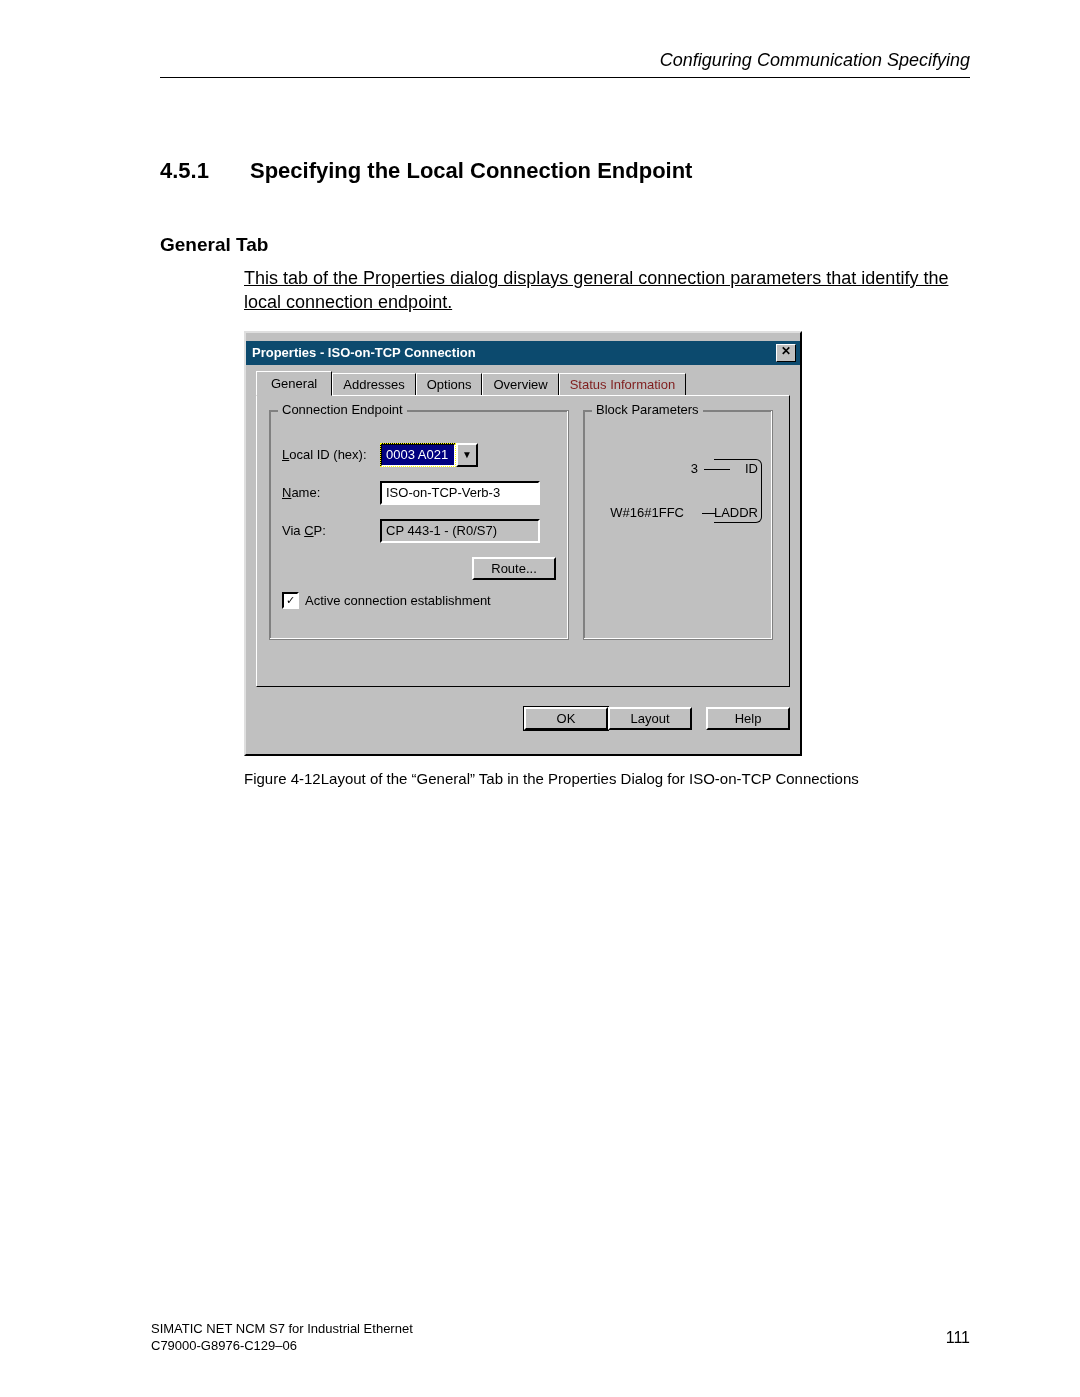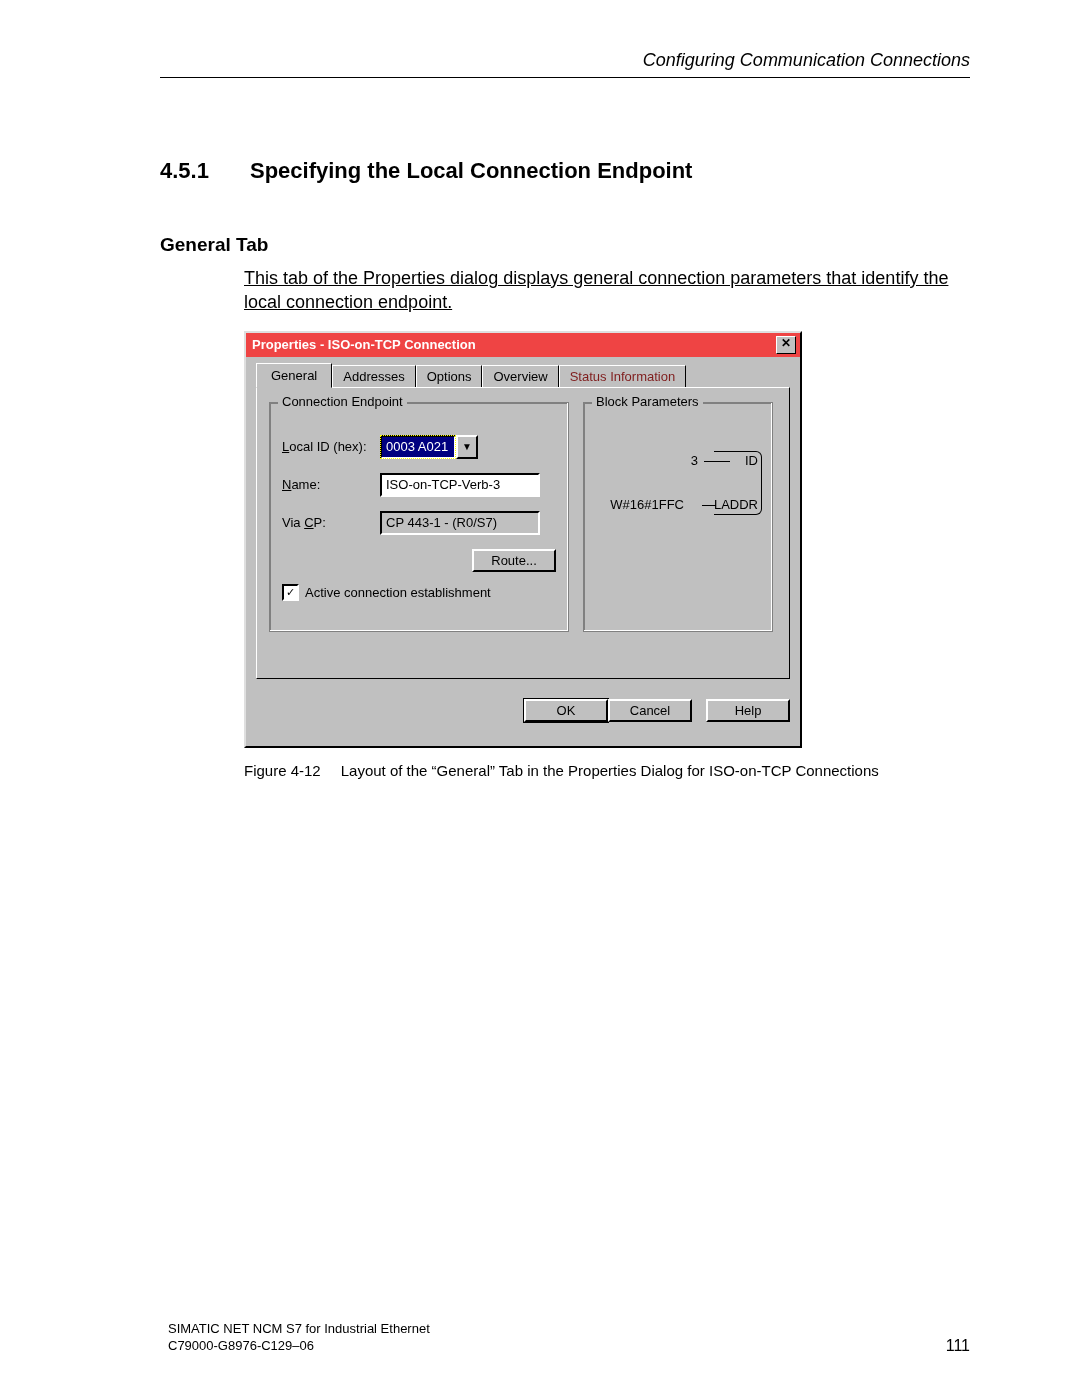--- a/index.html
+++ b/index.html
@@ -40,28 +40,29 @@
   .dialog {
     width: 554px;
     background: #c0c0c0;
     border: 2px solid #000;
     border-top-color: #dfdfdf;
     border-left-color: #dfdfdf;
     font-family: "MS Sans Serif", Tahoma, Arial, sans-serif;
     font-size: 13px;
   }
   .titlebar {
-    background: #ef4444;
+    background: #0c4a6e;
     color: #fff;
     font-weight: bold;
     padding: 3px 4px 3px 6px;
     display: flex;
     justify-content: space-between;
     align-items: center;
     font-size: 13px;
+    margin-top: 8px;
   }
   .close-btn {
     width: 18px; height: 16px;
     background: #c0c0c0;
     border: 1px solid #000;
     border-top-color: #fff; border-left-color: #fff;
     color: #000; font-weight: bold; font-size: 12px;
     line-height: 12px; text-align: center;
     font-family: Arial, sans-serif;
   }
@@ -191,36 +192,35 @@
   .dlg-buttons {
     display: flex; justify-content: flex-end;
     padding: 10px 10px 24px 10px;
   }
   .dlg-buttons .right { display: flex; gap: 14px; }
   .caption {
     font-size: 15px;
     margin-top: 14px;
     margin-left: 0;
     display: flex;
-    gap: 20px;
   }
   .footer {
     position: absolute;
-    left: 168px; right: 110px; bottom: 42px;
-    font-size: 13px;
-    display: flex; justify-content: space-between; align-items: flex-end;
+    left: 151px; right: 110px; bottom: 42px;
+    font-size: 13px;
+    display: flex; justify-content: space-between; align-items: center;
   }
   .footer .fl { line-height: 1.3; }
   .footer .pn { font-size: 16px; }
 </style>
 </head>
 <body>
 
 <div class="page">
-  <div class="running-head">Configuring Communication Connections</div>
+  <div class="running-head">Configuring Communication Specifying</div>
 
   <div class="sec-row">
     <div class="sec-num">4.5.1</div>
     <div class="sec-title">Specifying the Local Connection Endpoint</div>
   </div>
 
   <div class="sub-title">General Tab</div>
   <div class="body-text">This tab of the Properties dialog displays general connection parameters that identify the local connection endpoint.</div>
 
   <div class="figure-wrap">
@@ -281,21 +281,21 @@
               <span class="bp-val2">LADDR</span>
               <span class="bracket" style="top:0; right:-2px; height:64px; width:48px; border:none; border-right:1px solid #000; border-top:1px solid #000; border-bottom:1px solid #000;"></span>
             </div>
           </div>
 
         </div>
       </div>
       <div class="dlg-buttons">
         <span class="btn default">OK</span>
         <span class="right">
-          <span class="btn">Cancel</span>
+          <span class="btn">Layout</span>
           <span class="btn">Help</span>
         </span>
       </div>
     </div>
 
     <div class="caption">
       <span>Figure 4-12</span>
       <span>Layout of the “General” Tab in the Properties Dialog for ISO-on-TCP Connections</span>
     </div>
   </div>

